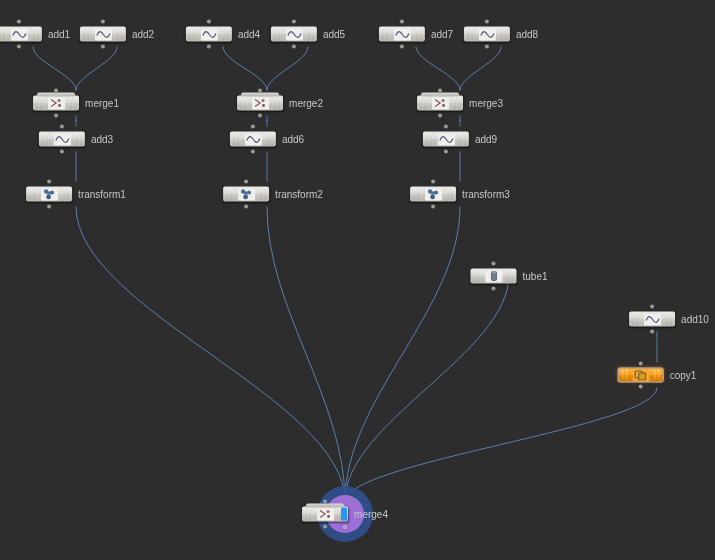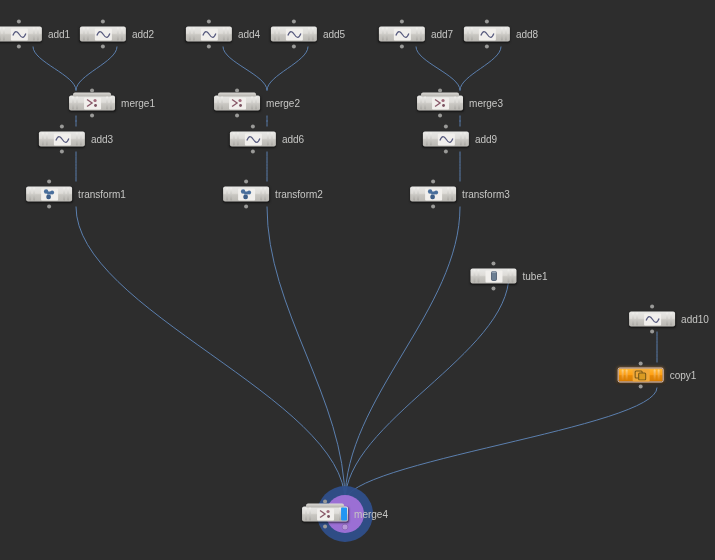--- a/index.html
+++ b/index.html
@@ -199,21 +199,21 @@
           <div class="node-icon">
             <svg width="15" height="10" viewBox="0 0 15 10">
               <path d="M1 6 C3 1, 5 1, 7.5 5 C10 9, 12 9, 14 4" fill="none" stroke="#5a5d80" stroke-width="1.3"></path>
             </svg>
           </div>
           <div class="connector in"></div>
           <div class="connector out"></div>
         </div>
         <span class="node-label">add2</span>
       </div>
-      <div class="node" style="left: 76px; top: 103px; margin-left: 36px;">
+      <div class="node" style="left: 76px; top: 103px;">
         <div class="node-body">
           <div class="flagbar"></div>
           <div class="ribs left">
             <div class="rib"></div>
             <div class="rib"></div>
           </div>
           <div class="ribs right">
             <div class="rib"></div>
             <div class="rib"></div>
           </div>
@@ -306,21 +306,21 @@
           <div class="node-icon">
             <svg width="15" height="10" viewBox="0 0 15 10">
               <path d="M1 6 C3 1, 5 1, 7.5 5 C10 9, 12 9, 14 4" fill="none" stroke="#5a5d80" stroke-width="1.3"></path>
             </svg>
           </div>
           <div class="connector in"></div>
           <div class="connector out"></div>
         </div>
         <span class="node-label">add5</span>
       </div>
-      <div class="node" style="left: 257px; top: 103px;">
+      <div class="node" style="left: 280px; top: 103px;">
         <div class="node-body">
           <div class="flagbar"></div>
           <div class="ribs left">
             <div class="rib"></div>
             <div class="rib"></div>
           </div>
           <div class="ribs right">
             <div class="rib"></div>
             <div class="rib"></div>
           </div>

